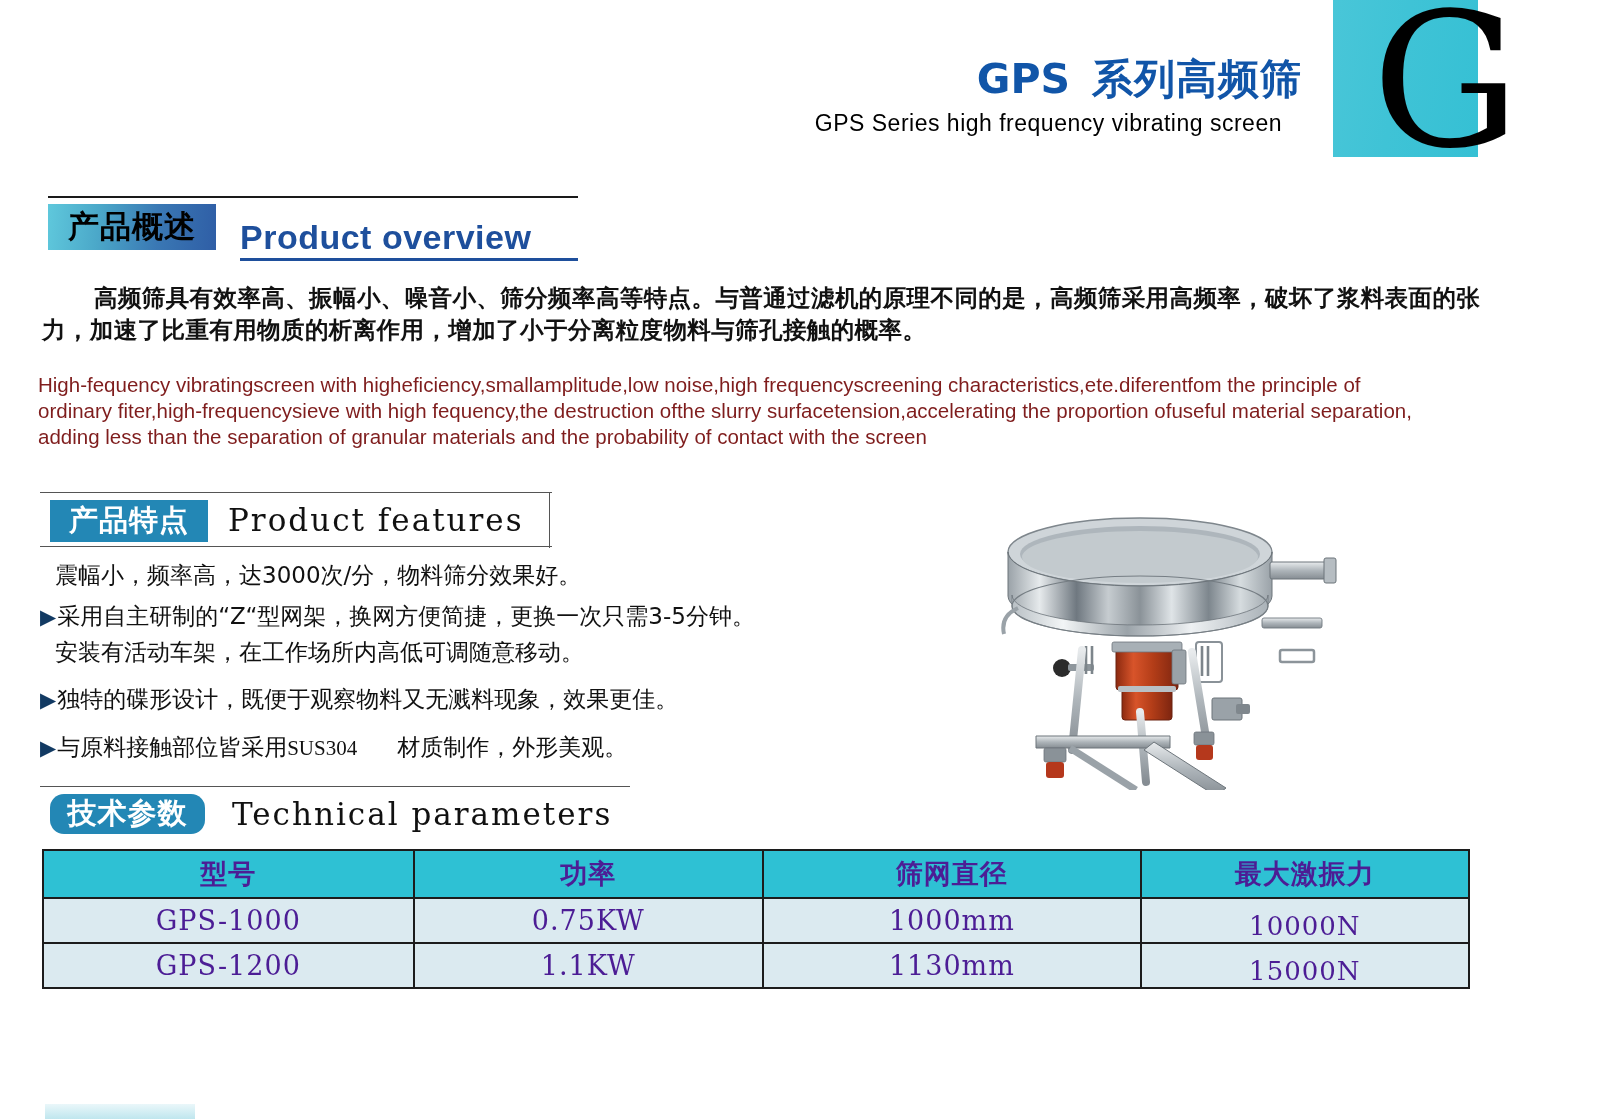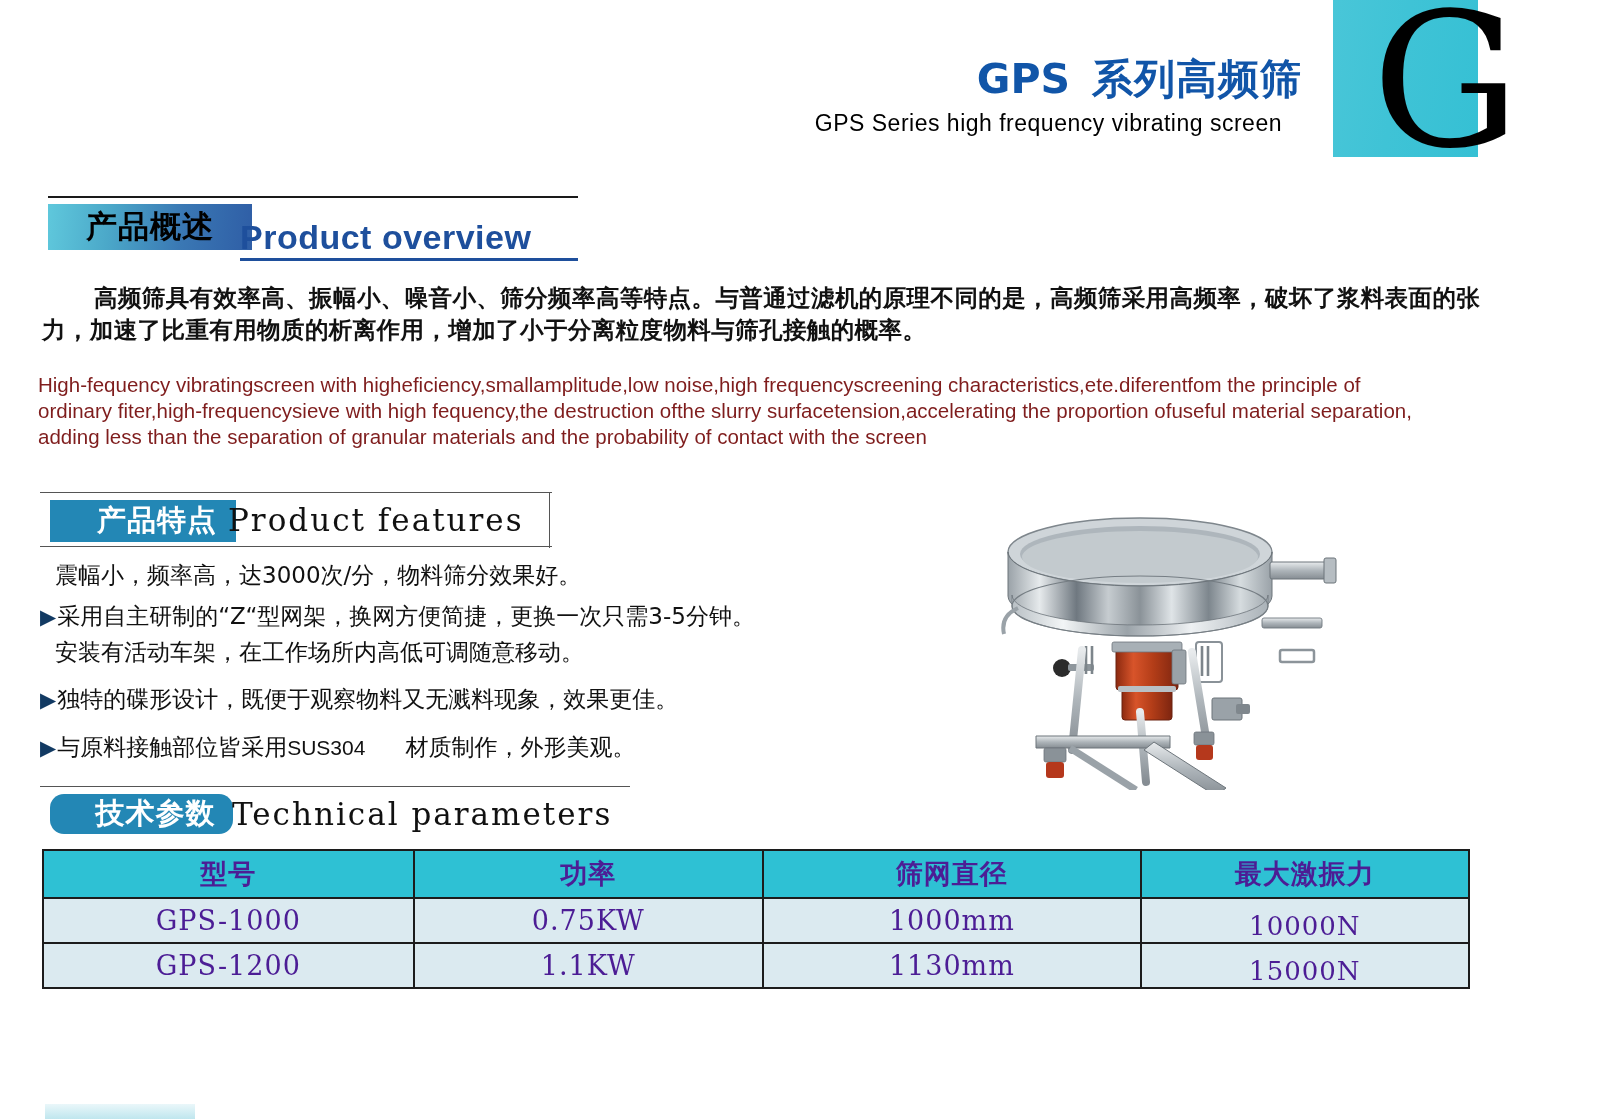--- a/index.html
+++ b/index.html
@@ -86,21 +86,20 @@
     font-weight: bold;
     white-space: nowrap;
   }
   .badge-grad {
     background: linear-gradient(95deg, #5fc8dc 0%, #4ba8c9 30%, #3a78b4 65%, #2f5ea6 100%);
     color: #000000;
   }
   .badge-solid {
     background: #2387b5;
     color: #ffffff;
-    padding-left: 28px;
   }
   .sec-en {
     position: absolute;
     white-space: nowrap;
   }
   .sec-en.blue {
     color: #1e4f9c;
     font-family: "Liberation Sans", sans-serif;
     font-weight: bold;
     font-size: 34px;
@@ -139,21 +138,21 @@
     color: #111111;
     line-height: 36px;
     white-space: nowrap;
   }
   .tri {
     color: #123a63;
     font-size: 21px;
     margin-right: 1px;
   }
   .sus {
-    font-family: Liberation Sans, sans-serif;
+    font-family: Liberation Serif, serif;
     font-size: 21px;
     text-align: center;
   }
 
   
   .photo {
     position: absolute;
     left: 940px;
     top: 500px;
     width: 400px;
@@ -205,21 +204,21 @@
 <div class="header">
   <div class="logo-block"></div>
   <div class="logo-letter">G</div>
   <div class="title-cn">
     <span class="gps">GPS</span><span>系列高频筛</span>
   </div>
   <div class="title-en">GPS  Series  high  frequency  vibrating  screen</div>
 </div>
 
 <div class="sec-rule" style="left:48px; top:196px; width:530px;"></div>
-<div class="badge badge-grad" style="left:48px; top:204px; width:204px; height:46px; font-size:31px; letter-spacing:1px;">产品概述</div>
+<div class="badge badge-grad" style="left:48px; top:204px; width:168px; height:46px; font-size:31px; letter-spacing:1px;">产品概述</div>
 <div class="sec-en blue" style="left:240px; top:218px;">Product overview</div>
 <div class="sec-rule" style="left:240px; top:258px; width:338px; height:3px; background:#1e4f9c;"></div>
 
 <div class="para-cn" style="left:42px; top:282px; width:1440px; text-indent:52px;">
   <span>高频筛具有效率高、振幅小、噪音小、筛分频率高等特点。与普通过滤机的原理不同的是，高频筛采用高频率，破坏了浆料表面的张力，加速了比重有用物质的析离作用，增加了小于分离粒度物料与筛孔接触的概率。</span>
 </div>
 
 <div class="para-en" style="left:38px; top:372px; width:1420px;">
   <div>High-fequency vibratingscreen with higheficiency,smallamplitude,low noise,high frequencyscreening characteristics,ete.diferentfom the principle of</div>
   <div>ordinary fiter,high-frequencysieve with high fequency,the destruction ofthe slurry surfacetension,accelerating the proportion ofuseful material separation,</div>

